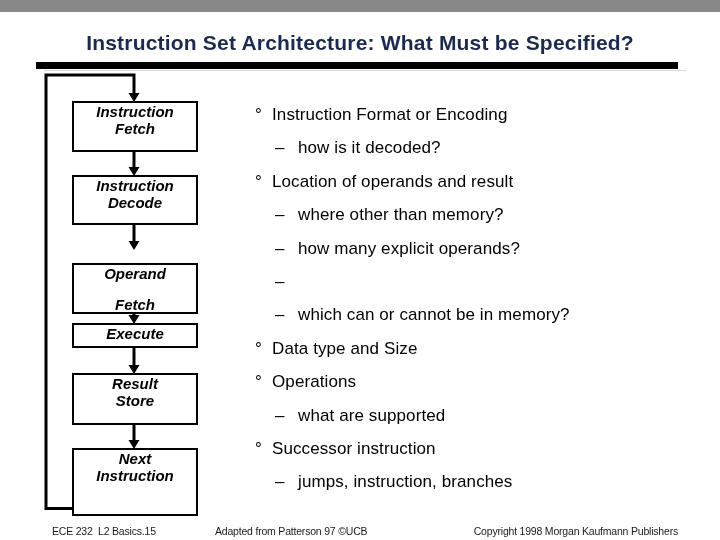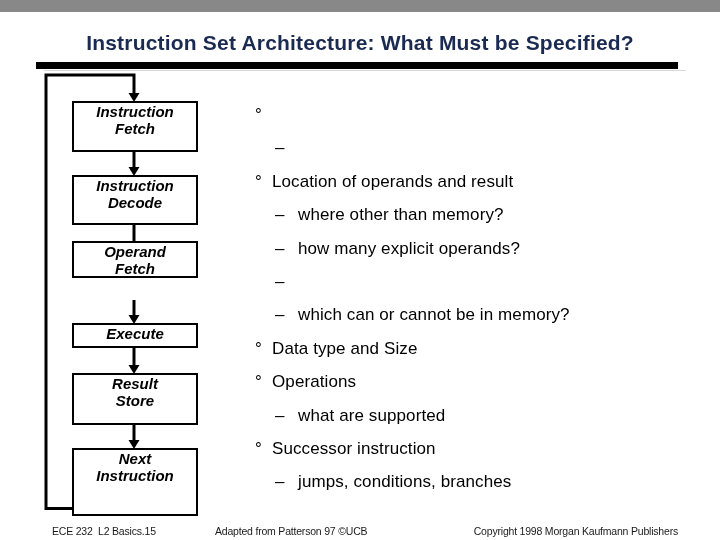--- a/index.html
+++ b/index.html
@@ -49,21 +49,21 @@
     text-align: center;
     font-weight: bold;
     font-style: italic;
     font-size: 15px;
     line-height: 17px;
     color: #000;
   }
   .flow-box span:empty { display: none; }
   #box-fetch   { top: 89px;  height: 51px; }
   #box-decode  { top: 163px; height: 50px; }
-  #box-operand { top: 229px; height: 37px; }
+  #box-operand { top: 251px; height: 51px; gap: 14px; }
   #box-execute { top: 311px; height: 25px; }
   #box-result  { top: 361px; height: 52px; }
   #box-next    { top: 436px; height: 68px; }
   
   .bullets {
     position: absolute;
     left: 255px; top: 88px; width: 455px;
     color: #000;
   }
   .bullet {
@@ -143,23 +143,25 @@
     <span>Store</span>
   </div>
   <div class="flow-box" id="box-next">
     <span>Next</span>
     <span>Instruction</span>
   </div>
 
   <div class="bullets">
     <div class="bullet l1">
       <span class="marker">°</span>
-    </div>
-    <div class="bullet l2">
-      <span class="marker">–</span>
+      <span class="text">Instruction Format or Encoding</span>
+    </div>
+    <div class="bullet l2">
+      <span class="marker">–</span>
+      <span class="text">how is it decoded?</span>
     </div>
     <div class="bullet l1">
       <span class="marker">°</span>
       <span class="text">Location of operands and result</span>
     </div>
     <div class="bullet l2">
       <span class="marker">–</span>
       <span class="text">where other than memory?</span>
     </div>
     <div class="bullet l2">
@@ -184,21 +186,21 @@
     <div class="bullet l2">
       <span class="marker">–</span>
       <span class="text">what are supported</span>
     </div>
     <div class="bullet l1">
       <span class="marker">°</span>
       <span class="text">Successor instruction</span>
     </div>
     <div class="bullet l2">
       <span class="marker">–</span>
-      <span class="text">jumps, conditions, branches</span>
+      <span class="text">jumps, instruction, branches</span>
     </div>
   </div>
 
   <div class="footer-item footer-left">ECE 232  L2 Basics.15</div>
   <div class="footer-item footer-center">Adapted from Patterson 97 ©UCB</div>
   <div class="footer-item footer-right">Copyright 1998 Morgan Kaufmann Publishers</div>
 
 </div>
 
 </body></html>

